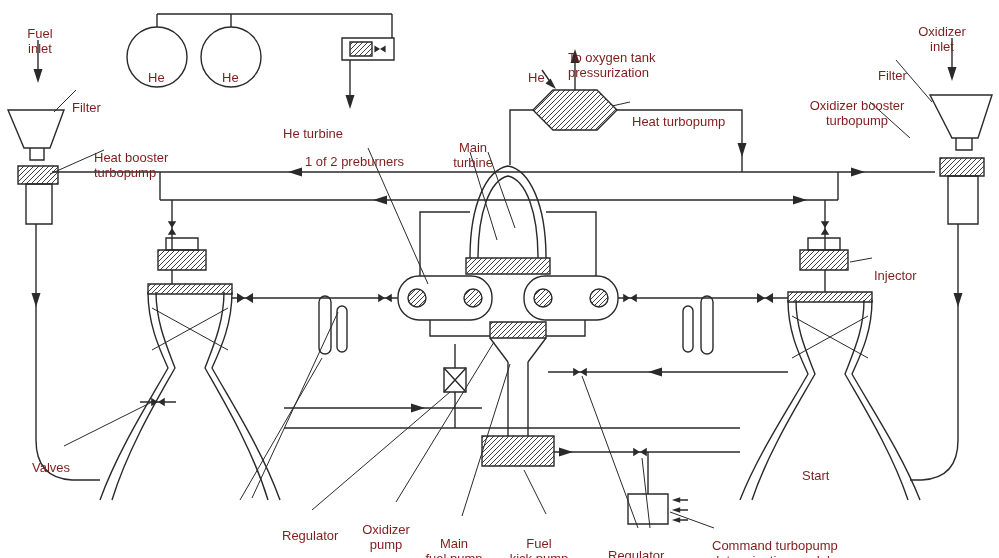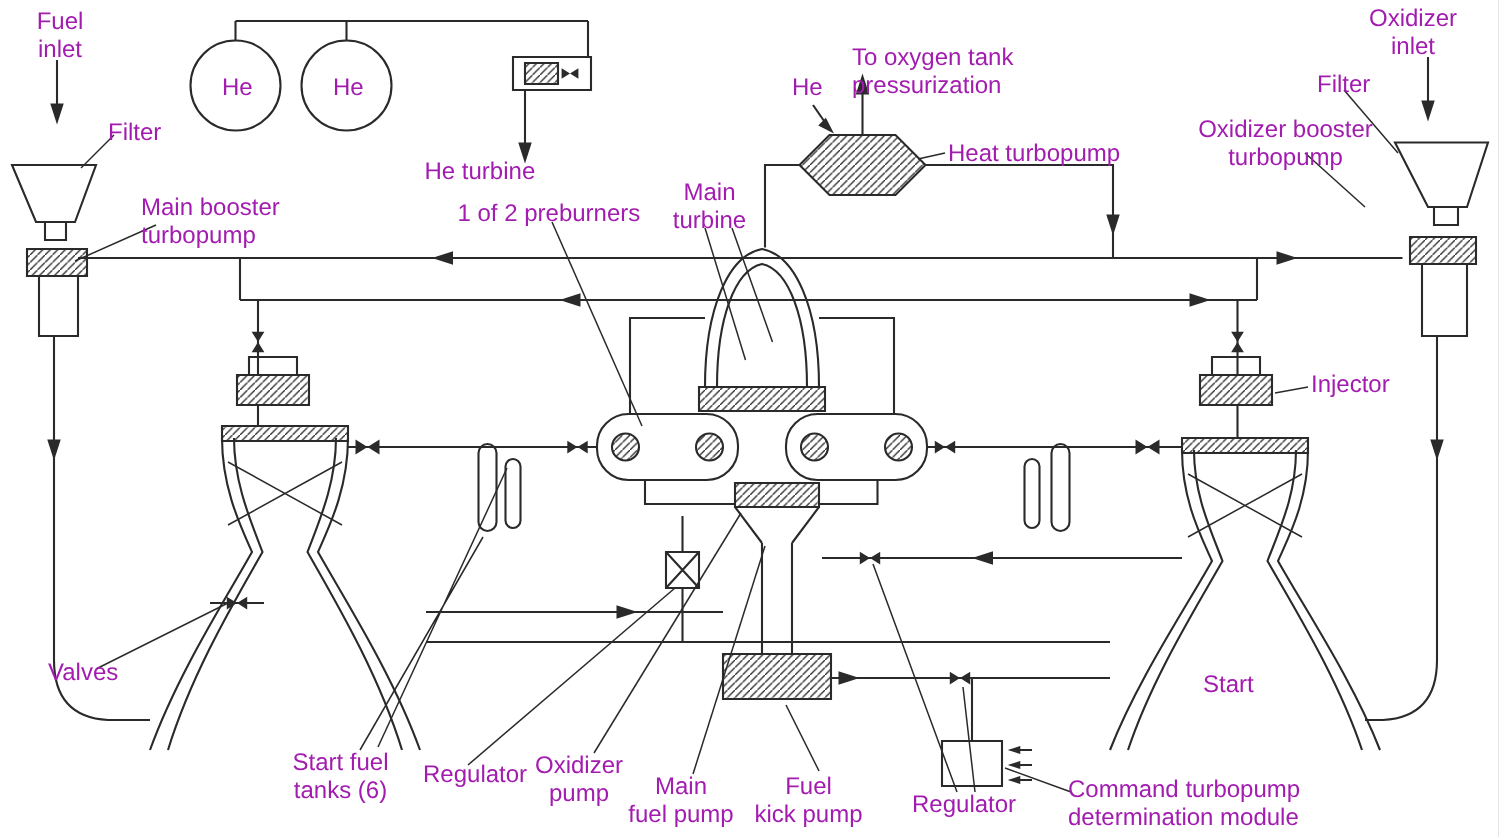--- a/index.html
+++ b/index.html
@@ -3,22 +3,22 @@
 <meta charset="utf-8">
 <style>
   html,body{margin:0;padding:0;background:#e9e9e9;}
   #stage{
     position:relative;width:999px;height:558px;background:#ffffff;
     font-family:"Liberation Sans", sans-serif;overflow:hidden;
     outline:1px solid #bbb;
   }
   #art{position:absolute;left:0;top:0;}
   .label{
-    position:absolute;font-size:16px;line-height:1.18;color:#a21caf;
-    white-space:pre-line;pointer-events:none;
+    position:absolute;font-size:13px;line-height:1.18;color:#7f1d1d;
+    white-space:pre-line;pointer-events:none;margin-top:20px;
   }
   .c{text-align:center;}
   svg path, svg rect, svg circle, svg line, svg polyline{vector-effect:non-scaling-stroke;}
 </style>
 </head>
 <body>
 
 <div id="stage">
 
   <svg id="art" width="999" height="558" viewBox="0 0 999 558">
@@ -164,42 +164,40 @@
       <path d="M462,516 L510,364"></path>
       <path d="M546,514 L524,470"></path>
       <path d="M638,528 L582,376 M650,528 L642,458"></path>
       <path d="M714,528 L670,512"></path>
     </g>
   </svg>
 
   <div class="label c" style="left:14px;top:6px;width:52px">Fuel
 inlet</div>
   <div class="label" style="left:72px;top:80px">Filter</div>
-  <div class="label" style="left:94px;top:130px">Main booster
+  <div class="label" style="left:94px;top:130px">Heat booster
 turbopump</div>
   <div class="label" style="left:148px;top:50px">He</div>
   <div class="label" style="left:222px;top:50px">He</div>
   <div class="label" style="left:283px;top:106px">He turbine</div>
   <div class="label" style="left:528px;top:50px">He</div>
   <div class="label" style="left:568px;top:30px">To oxygen tank
 pressurization</div>
   <div class="label" style="left:632px;top:94px">Heat turbopump</div>
   <div class="label c" style="left:444px;top:120px;width:58px">Main
 turbine</div>
   <div class="label" style="left:305px;top:134px">1 of 2 preburners</div>
   <div class="label" style="left:878px;top:48px">Filter</div>
   <div class="label c" style="left:906px;top:4px;width:72px">Oxidizer
 inlet</div>
   <div class="label c" style="left:792px;top:78px;width:130px">Oxidizer booster
 turbopump</div>
   <div class="label" style="left:874px;top:248px">Injector</div>
   <div class="label" style="left:32px;top:440px">Valves</div>
   <div class="label" style="left:802px;top:448px">Start</div>
-  <div class="label c" style="left:182px;top:500px;width:90px">Start fuel
-tanks (6)</div>
   <div class="label" style="left:282px;top:508px">Regulator</div>
   <div class="label c" style="left:350px;top:502px;width:72px">Oxidizer
 pump</div>
   <div class="label c" style="left:418px;top:516px;width:72px">Main
 fuel pump</div>
   <div class="label c" style="left:500px;top:516px;width:78px">Fuel
 kick pump</div>
   <div class="label" style="left:608px;top:528px">Regulator</div>
   <div class="label" style="left:712px;top:518px;width:190px">Command turbopump
 determination module</div>

